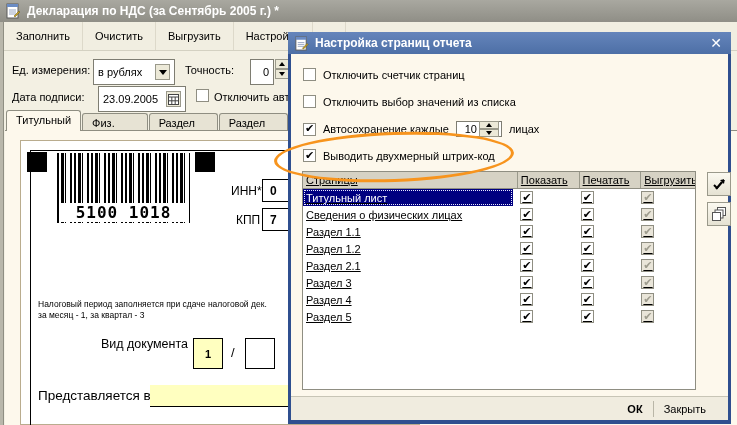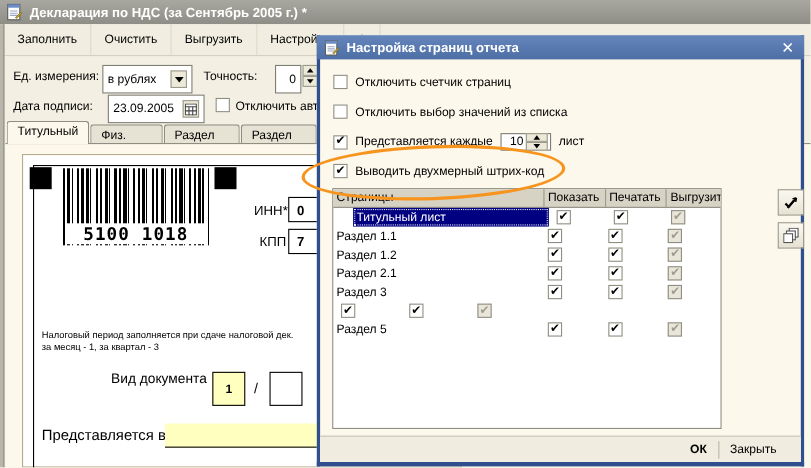--- a/index.html
+++ b/index.html
@@ -52,28 +52,28 @@
   
   .dialog { position:absolute; left:288px; top:32px; width:443px; height:392px; z-index:10;
     background:#fdf8ec; border-left:3px solid #2f4f8f; border-right:3px solid #2f4f8f; border-bottom:4px solid #2f4f8f; }
   .dlg-titlebar { height:22px; background:linear-gradient(#6585bb,#4d6fa6); color:#fff; font-weight:bold; font-size:12px;
     display:flex; align-items:center; gap:6px; padding:0 6px; margin:-0px -3px 0 -3px; }
   .dlg-close { margin-left:auto; color:#fff; font-weight:bold; font-size:14px; cursor:default; padding:0 3px; }
   .dlg-row { position:absolute; display:flex; align-items:center; gap:7px; }
   .dlg-spinfld { width:46px; height:16px; background:#fff; border:1px solid #7e7d72; display:flex; align-items:center; }
   .dlg-spinfld span { flex:1; text-align:right; padding-right:2px; }
 
-  .pagetable { position:absolute; left:11px; top:139px; width:354px; height:219px; background:#fff; border:1px solid #8f8e82; }
+  .pagetable { position:absolute; left:11px; top:139px; width:394px; height:219px; background:#fff; border:1px solid #8f8e82;text-decoration:underline; }
   .pt-header { display:flex; height:17px; background:#d6d2c4; border-bottom:1px solid #8f8e82; }
   .pt-header div { padding:2px 3px; border-right:1px solid #9a998b; overflow:hidden; white-space:nowrap; }
   .pt-h-name { width:216px; } .pt-h-c { width:62px; } .pt-h-last { width:54px; border-right:none !important; }
   .pt-row { display:flex; height:17px; align-items:center; }
   .pt-name { width:216px; padding:1px 3px; white-space:nowrap; overflow:hidden; height:17px; display:flex; align-items:center; }
   .pt-c { width:62px; display:flex; justify-content:flex-start; padding-left:7px; }
-  .pt-row.selected .pt-name { background:#000080; color:#fff; outline:1px dotted #e8e8ff; outline-offset:-2px;margin-left:18px; }
+  .pt-row.selected .pt-name { background:#000080; color:#fff; outline:1px dotted #e8e8ff; outline-offset:-2px; }
 
   .sq-btn { position:absolute; width:24px; height:24px; background:linear-gradient(#fbf9f0,#e5e2d3); border:1px solid #9a998b; display:flex; align-items:center; justify-content:center; }
 
   .dlg-bottombar { position:absolute; left:0; right:0; top:364px; height:24px; border-top:1px solid #c8c5b6;
     display:flex; align-items:center; justify-content:flex-end; padding-right:12px; background:#f0ecdf; }
   .flatbtn { padding:3px 10px; cursor:default; }
   .btn-sep { width:1px; height:16px; background:#b9b6a7; }
 
   .ellipse { position:absolute; left:274px; top:132px; width:240px; height:50px; border:3px solid #f7941d;
     border-radius:50%; transform:rotate(-2deg); z-index:20; pointer-events:none; }
@@ -205,33 +205,33 @@
     <span>Отключить счетчик страниц</span>
   </div>
 
   <div class="dlg-row" style="left:12px; top:63px;">
     <span class="cb"></span>
     <span>Отключить выбор значений из списка</span>
   </div>
 
   <div class="dlg-row" style="left:12px; top:89px;">
     <span class="cb checked"></span>
-    <span>Представляется каждые</span>
+    <span>Автосохранение каждые</span>
     <span class="dlg-spinfld">
       <span>10</span>
       <span class="spin" style="height:17px;">
           <b style="height:8px;">
             <i class="tri-up-s"></i>
           </b>
           <b style="height:8px;">
             <i class="tri-dn-s"></i>
           </b>
         </span>
     </span>
-    <span>лист</span>
+    <span>лицах</span>
   </div>
 
   <div class="dlg-row" style="left:12px; top:117px;">
     <span class="cb checked"></span>
     <span>Выводить двухмерный штрих-код</span>
   </div>
 
   <div class="pagetable">
     <div class="pt-header">
       <div class="pt-h-name">Страницы</div>
@@ -247,20 +247,32 @@
             <span class="cb checked"></span>
           </div>
           <div class="pt-c">
             <span class="cb checked"></span>
           </div>
           <div class="pt-c">
             <span class="cb dis checked"></span>
           </div>
         </div>
 
+        <div class="pt-row">
+          <div class="pt-name">Сведения о физических лицах</div>
+          <div class="pt-c">
+            <span class="cb checked"></span>
+          </div>
+          <div class="pt-c">
+            <span class="cb checked"></span>
+          </div>
+          <div class="pt-c">
+            <span class="cb dis checked"></span>
+          </div>
+        </div>
 
         <div class="pt-row">
           <div class="pt-name">Раздел 1.1</div>
           <div class="pt-c">
             <span class="cb checked"></span>
           </div>
           <div class="pt-c">
             <span class="cb checked"></span>
           </div>
           <div class="pt-c">
@@ -302,20 +314,21 @@
           </div>
           <div class="pt-c">
             <span class="cb checked"></span>
           </div>
           <div class="pt-c">
             <span class="cb dis checked"></span>
           </div>
         </div>
 
         <div class="pt-row">
+          <div class="pt-name">Раздел 4</div>
           <div class="pt-c">
             <span class="cb checked"></span>
           </div>
           <div class="pt-c">
             <span class="cb checked"></span>
           </div>
           <div class="pt-c">
             <span class="cb dis checked"></span>
           </div>
         </div>

